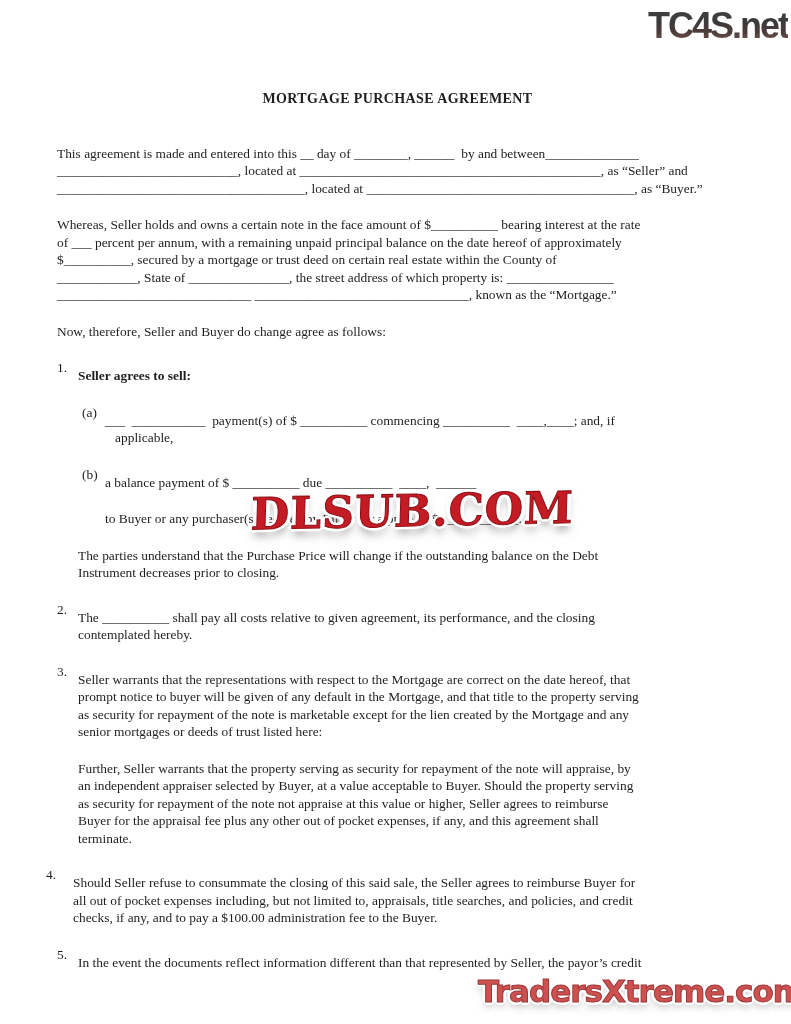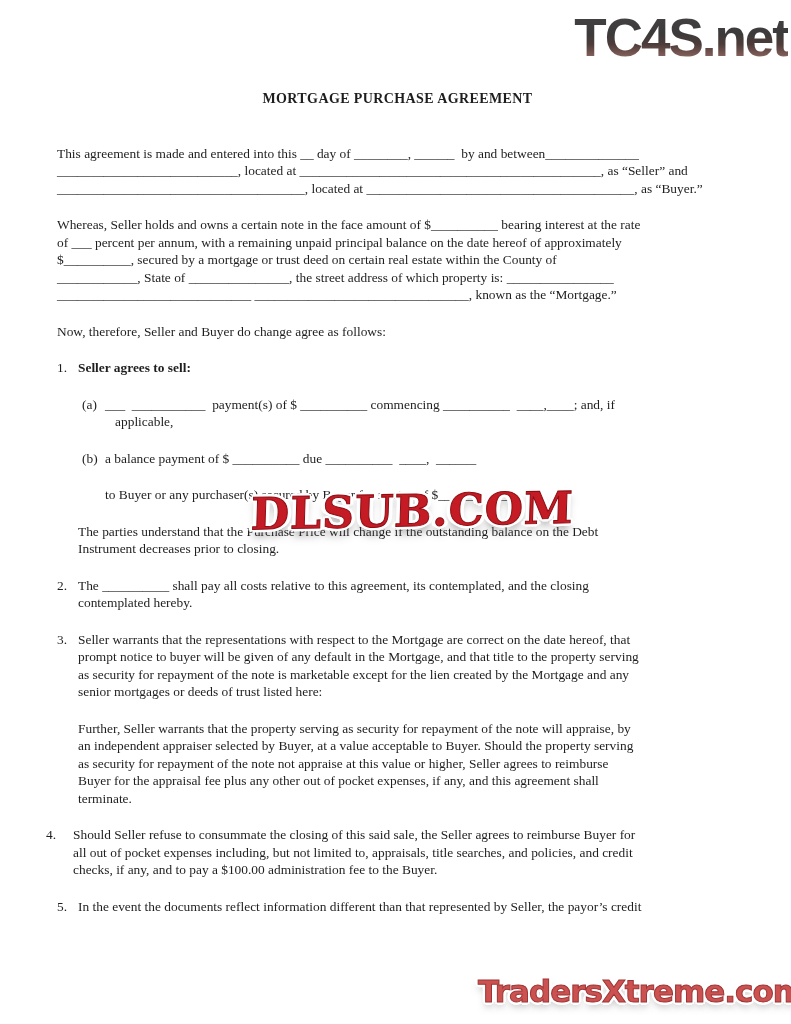--- a/index.html
+++ b/index.html
@@ -10,48 +10,47 @@
     overflow:hidden;
     font-family:"Liberation Serif", serif;
     color:#1e1e1e;
   }
 
   
   .tc4s-logo {
     position:absolute; top:0px; right:3px;
     font-family:"Liberation Sans", sans-serif;
     font-weight:700;
-    font-size:53px;
+    font-size:36px;
     line-height:52px;
     letter-spacing:-2px;
     background:linear-gradient(180deg,#454343 0%,#3c3a3a 42%,#4c3c3a 62%,#7b5a55 82%,#a48883 97%);
     -webkit-background-clip:text;
     background-clip:text;
     color:transparent;
-    margin-top:12px;
   }
 
   
   .doc {
     position:absolute; left:57px; top:90px; width:681px;
     font-size:13.4px; line-height:17.5px;
   }
   .title {
     margin:0 0 37px 0;
     text-align:center;
     font-size:14px;
     font-weight:bold;
     letter-spacing:0.4px;
     line-height:17.5px;
     font-family:Liberation Serif, serif;
   }
   .block { margin:0 0 19px 0; white-space:pre-wrap; }
   .item  { display:flex; margin:0 0 19px 0; }
   .item .num { flex:none; width:21px; white-space:pre; }
-  .item .txt { white-space:pre-wrap; }
+  .item .txt { white-space:pre-wrap;margin-top:8px; }
   .bold { font-weight:bold; }
   .sub { margin-left:25px; }
   .sub .num { width:23px; }
   .indent-sub { margin-left:48px; }
   .indent-1 { margin-left:21px; }
   .item4 { margin-left:-11px; }
   .item4 .num { width:27px; }
 
   
   .stamp-dlsub {
@@ -126,21 +125,21 @@
       <span class="txt">a balance payment of $ __________ due __________  ____,  ______</span>
     </div>
 
     <p class="block indent-sub">to Buyer or any purchaser(s) secured by Buyer for a price of $____________.</p>
 
     <p class="block indent-1">The parties understand that the Purchase Price will change if the outstanding balance on the Debt
 Instrument decreases prior to closing.</p>
 
     <div class="item">
       <span class="num">2.</span>
-      <span class="txt">The __________ shall pay all costs relative to this agreement, its contemplated, and the closing
+      <span class="txt">The __________ shall pay all costs relative to given agreement, its performance, and the closing
 contemplated hereby.</span>
     </div>
 
     <div class="item">
       <span class="num">3.</span>
       <span class="txt">Seller warrants that the representations with respect to the Mortgage are correct on the date hereof, that
 prompt notice to buyer will be given of any default in the Mortgage, and that title to the property serving
 as security for repayment of the note is marketable except for the lien created by the Mortgage and any
 senior mortgages or deeds of trust listed here:</span>
     </div>

